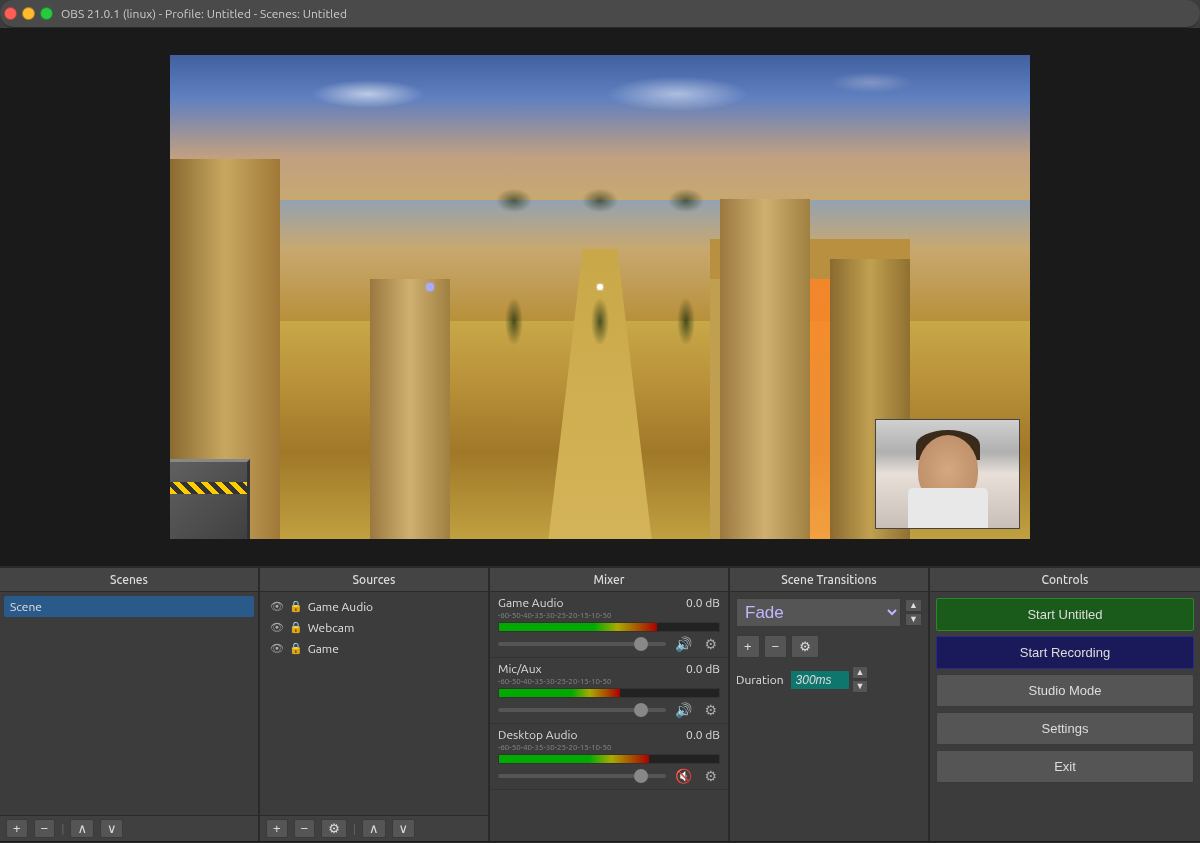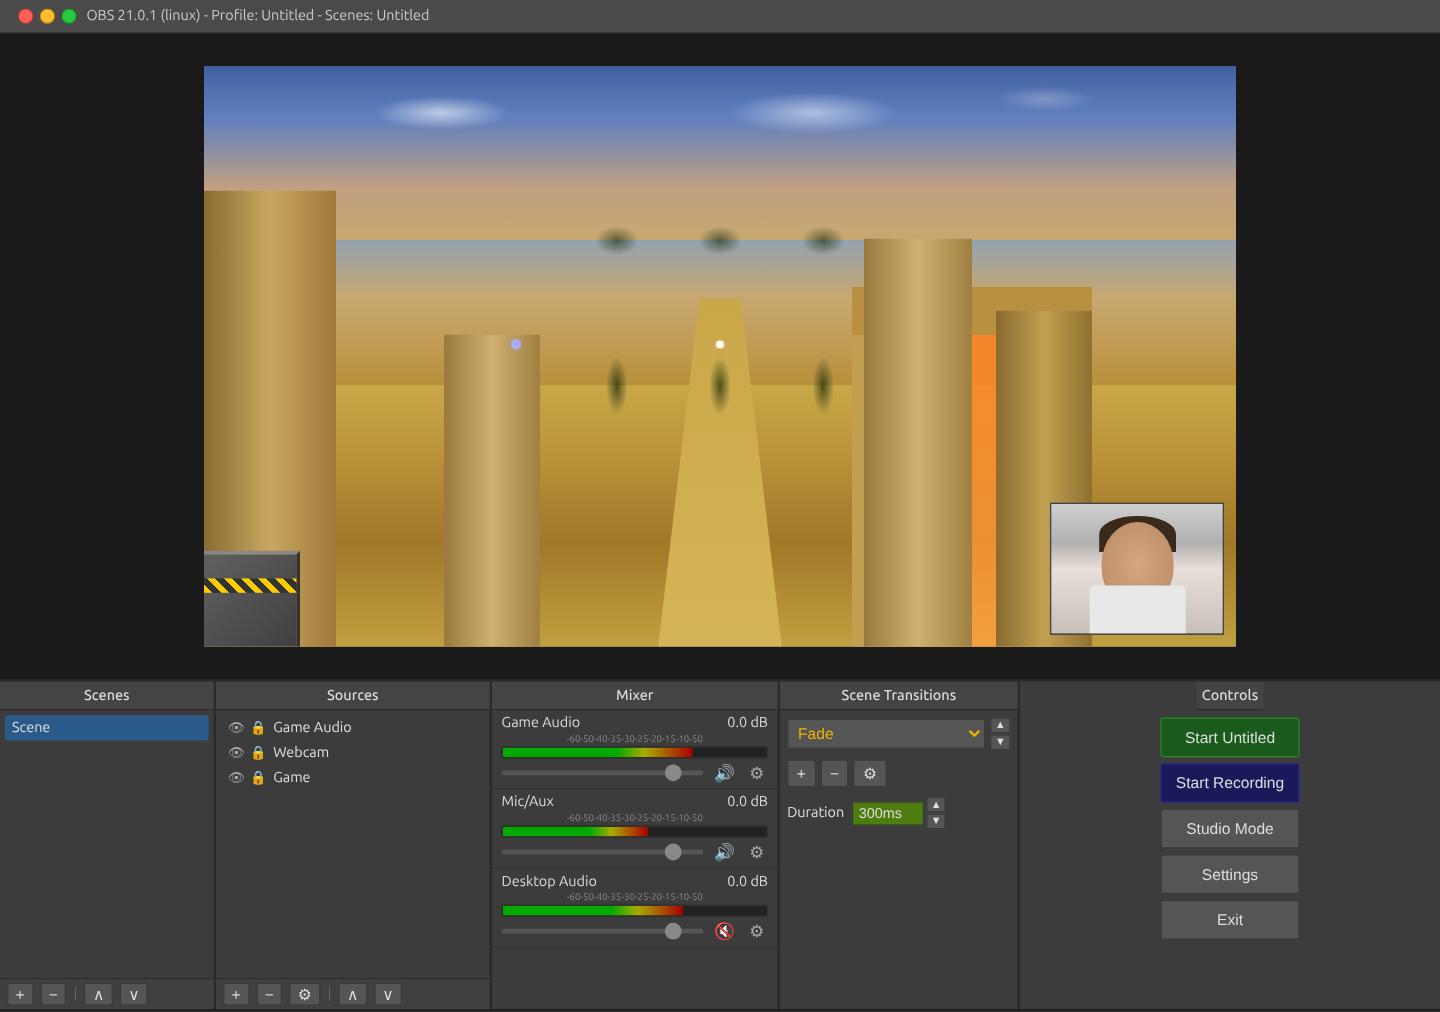--- a/index.html
+++ b/index.html
@@ -12,23 +12,24 @@
       height: 843px;
       overflow: hidden;
     }
 
     
     .title-bar {
       background: #4a4a4a;
       height: 28px;
       display: flex;
       align-items: center;
-      padding: 0 15px;
+      padding: 0 4px;
       gap: 8px;
       border-bottom: 1px solid #2a2a2a;
+      border-radius: 14px;
     }
     .title-bar-buttons { display: flex; gap: 5px; }
     .tb-btn {
       width: 13px; height: 13px; border-radius: 50%; border: 1px solid rgba(0,0,0,0.3);
       cursor: pointer;
     }
     .tb-close { background: #ff5f56; }
     .tb-min { background: #ffbd2e; }
     .tb-max { background: #27c93f; }
     .title-text {
@@ -237,21 +238,21 @@
       padding: 5px;
       background: #444;
       border-bottom: 1px solid #2a2a2a;
       font-weight: 500;
       font-size: 12px;
       color: #ddd;
     }
 
     
     .scenes-panel {
-      width: 180px;
+      width: 260px;
       border-right: 2px solid #2a2a2a;
       display: flex;
       flex-direction: column;
     }
     .scenes-list {
       flex: 1;
       padding: 4px;
       overflow-y: auto;
     }
     .scene-item {
@@ -323,21 +324,21 @@
     .meter-container {
       background: #222;
       height: 10px;
       border: 1px solid #333;
       position: relative;
       margin-bottom: 3px;
       overflow: hidden;
     }
     .meter-labels {
       display: flex;
-      justify-content: center;
+      justify-content: flex-start;
       font-size: 8px;
       color: #888;
       margin-bottom: 2px;
     }
     .meter-bar {
       height: 100%;
       background: linear-gradient(to right, #00aa00 0%, #00aa00 60%, #aaaa00 75%, #aa4400 90%, #aa0000 100%);
       width: 0%;
     }
     .fader-row {
@@ -383,22 +384,22 @@
     .transition-select-row {
       display: flex;
       align-items: center;
       gap: 4px;
       margin-bottom: 8px;
     }
     .transition-select {
       flex: 1;
       background: #555;
       border: 1px solid #3a3a3a;
-      color: #eab308;
-      font-size: 13px;
+      color: #c4b5fd;
+      font-size: 17px;
       padding: 3px 4px;
       outline: none;
     }
     .spin-btn {
       display: flex;
       flex-direction: column;
       gap: 1px;
     }
     .spin-up, .spin-down {
       background: #555;
@@ -428,34 +429,34 @@
       align-items: center;
       gap: 6px;
       font-size: 12px;
     }
     .duration-input-wrap {
       display: flex;
       align-items: center;
       gap: 2px;
     }
     .duration-val {
-      background: #4d7c0f;
+      background: #0f766e;
       border: 1px solid #3a3a3a;
       color: #ddd;
       font-size: 12px;
       padding: 2px 5px;
       width: 60px;
+      font-style: italic;
     }
 
     
     .controls-panel {
       flex: 1;
       display: flex;
       flex-direction: column;
-      align-items: center;
     }
     .controls-content {
       padding: 6px;
       display: flex;
       flex-direction: column;
       gap: 5px;
       flex: 1;
     }
     .control-btn {
       background: #555;

